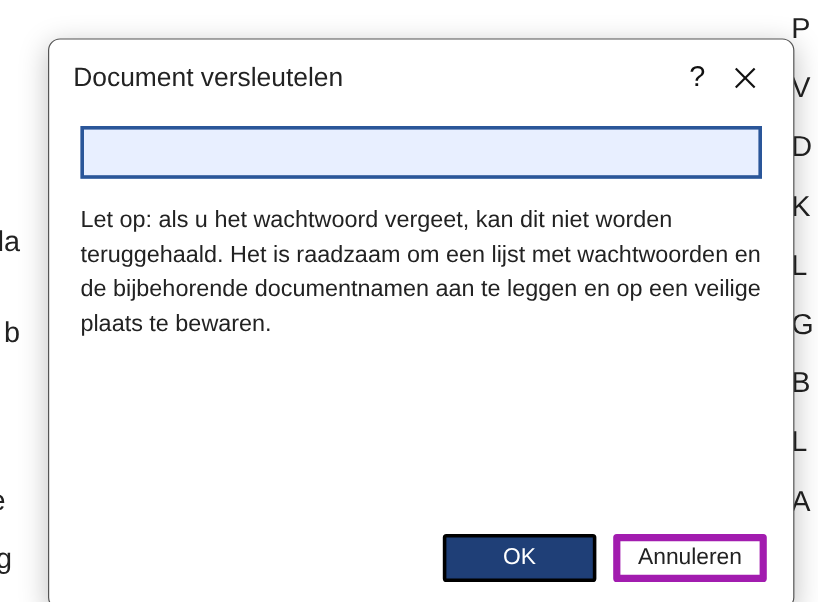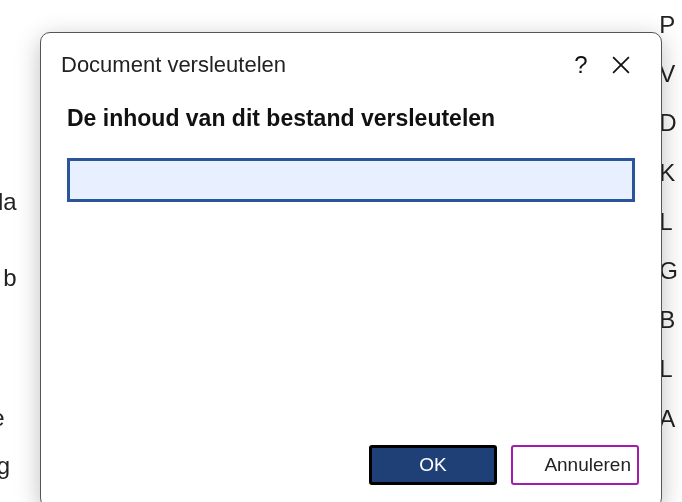--- a/index.html
+++ b/index.html
@@ -119,22 +119,21 @@
     background: #1f3f77;
     color: #fff;
     border: 3px solid #000;
     font-weight: 400;
     outline: 1px solid #1f3f77;
     outline-offset: -5px;
   }
   .btn-cancel {
     background: #fff;
     color: #222;
-    border: 2px solid #a21caf;
-    text-align: right;
+    border: 6px solid #a21caf;
   }
 </style>
 </head>
 <body>
 
 <div class="bg">
   <div class="left">
     <div>ec</div>
     <div>e da</div>
     <div style="margin-top:28px">an b</div>
@@ -163,27 +162,26 @@
     </button>
     <button class="tb-btn">
       <svg class="close-svg" viewBox="0 0 16 16">
         <line x1="1" y1="1" x2="15" y2="15" stroke="#111" stroke-width="1.6"></line>
         <line x1="15" y1="1" x2="1" y2="15" stroke="#111" stroke-width="1.6"></line>
       </svg>
     </button>
   </div>
 
   <div class="body">
-    <div class="heading">De inhoud van dit bestand versleutelen</div>
 
 
     <input type="password" class="pwd" autofocus="" value="" style="">
 
     <div class="note">
-      <br>
+      <span>Let op: als u het wachtwoord vergeet, kan dit niet worden teruggehaald. Het is raadzaam om een lijst met wachtwoorden en de bijbehorende documentnamen aan te leggen en op een veilige plaats te bewaren.</span><br>
     </div>
   </div>
 
   <div class="buttons">
     <button class="btn btn-ok">OK</button>
     <button class="btn btn-cancel">Annuleren</button>
   </div>
 </div>
 
 </body></html>

